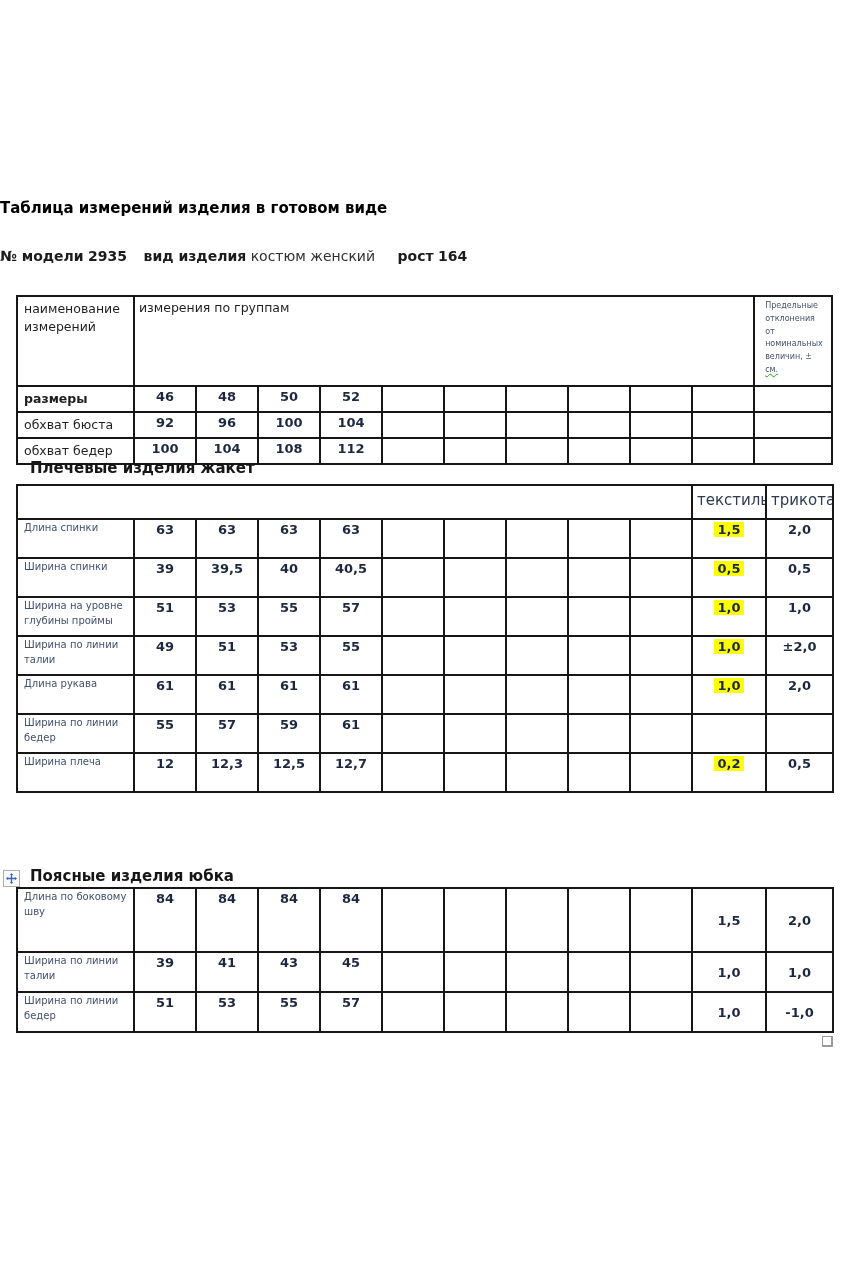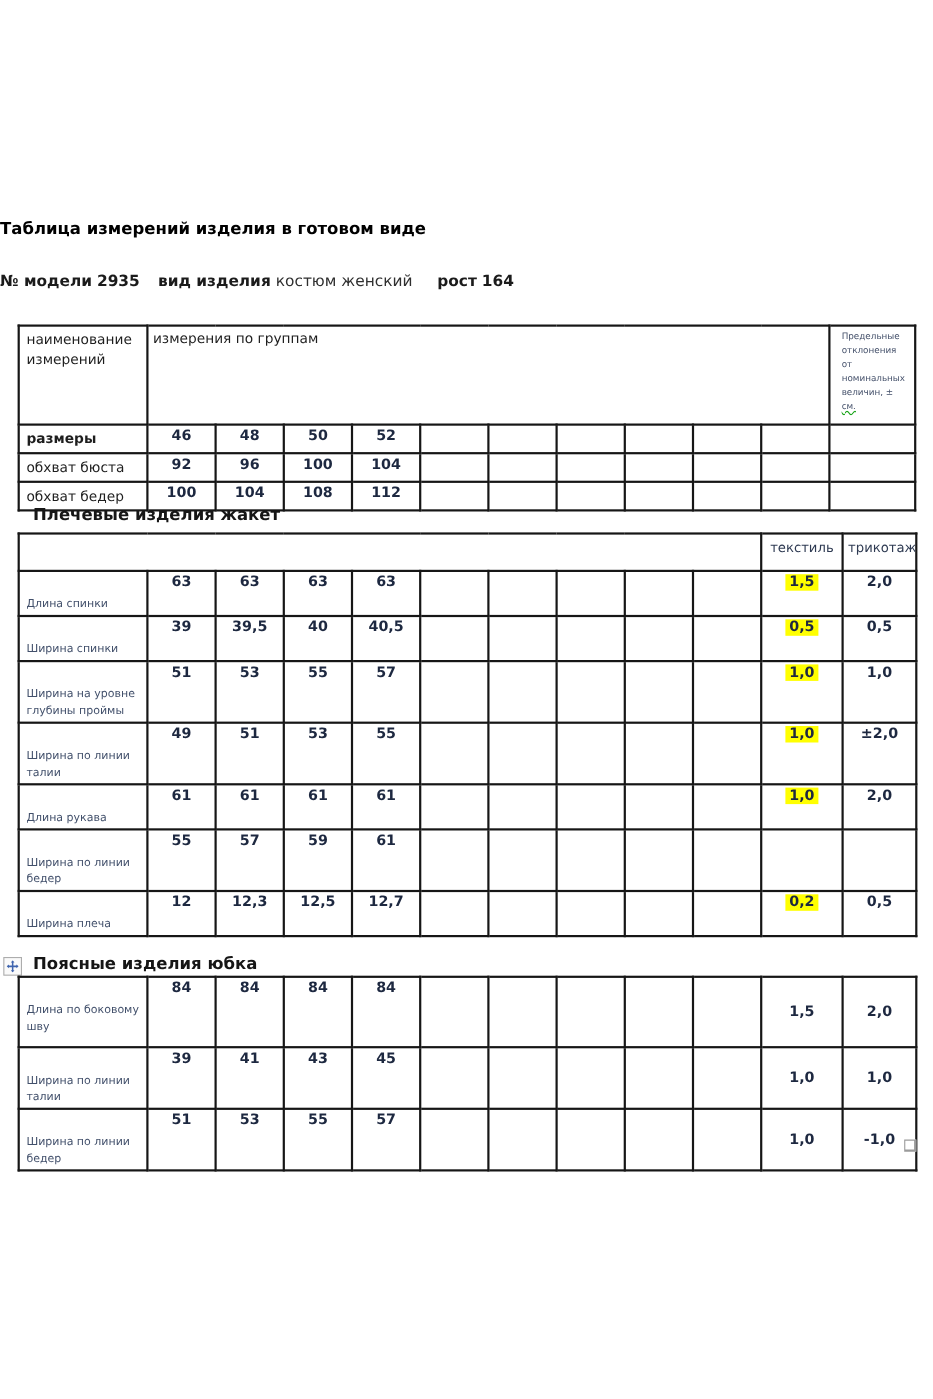--- a/index.html
+++ b/index.html
@@ -28,23 +28,23 @@
   #jacket-table tbody tr{height:39px;}
   #skirt-table tbody tr{height:40px;}
   #skirt-table tbody tr:first-child{height:64px;border-radius:24px;}
 
   .t1lbl{font-size:12.5px;color:#1e1e1e;padding:3px 6px;line-height:1.45;}
   .b{font-weight:bold;}
   .groups{font-size:12.5px;color:#1e1e1e;text-align:left;padding-top:3px;}
   .tiny{font-size:8px;color:#44506a;line-height:1.6;padding:3px 10px;}
   .squiggle{text-decoration:underline;text-decoration-style:wavy;text-decoration-color:#17a317;}
 
-  .lbl{font-size:10px;color:#42506b;padding:22px 6px 2px;line-height:1.5;margin-left:26px;}
+  .lbl{font-size:10px;color:#42506b;padding:0 6px 2px;line-height:1.5;margin-left:26px;}
   .val{text-align:center;font-weight:bold;font-size:13px;color:#1d2840;padding-top:2px;}
-  .tolhead{font-size:12px;font-weight:normal;color:#2e3a52;text-align:center;padding-top:5px;}
+  .tolhead{font-size:15px;font-weight:normal;color:#2e3a52;text-align:center;padding-top:5px;}
   #skirt-table .tolcell{vertical-align:middle;}
   .hl{background:#ffff00;padding:0 3px;}
 
   .section-title{position:absolute;left:30px;font-size:15px;font-weight:bold;color:#161616;}
   #jacket-title{top:459px;}
   #skirt-title{top:867px;}
 
   .move-handle{position:absolute;left:3px;top:870px;width:15px;height:15px;background:#fafafa;border:1px solid #adadad;display:flex;align-items:center;justify-content:center;cursor:move;}
   .resize-handle{position:absolute;left:822px;top:1036px;width:8px;height:8px;border:2px solid #9a9a9a;border-left-width:1px;border-top-width:1px;background:#fff;}
 </style>

